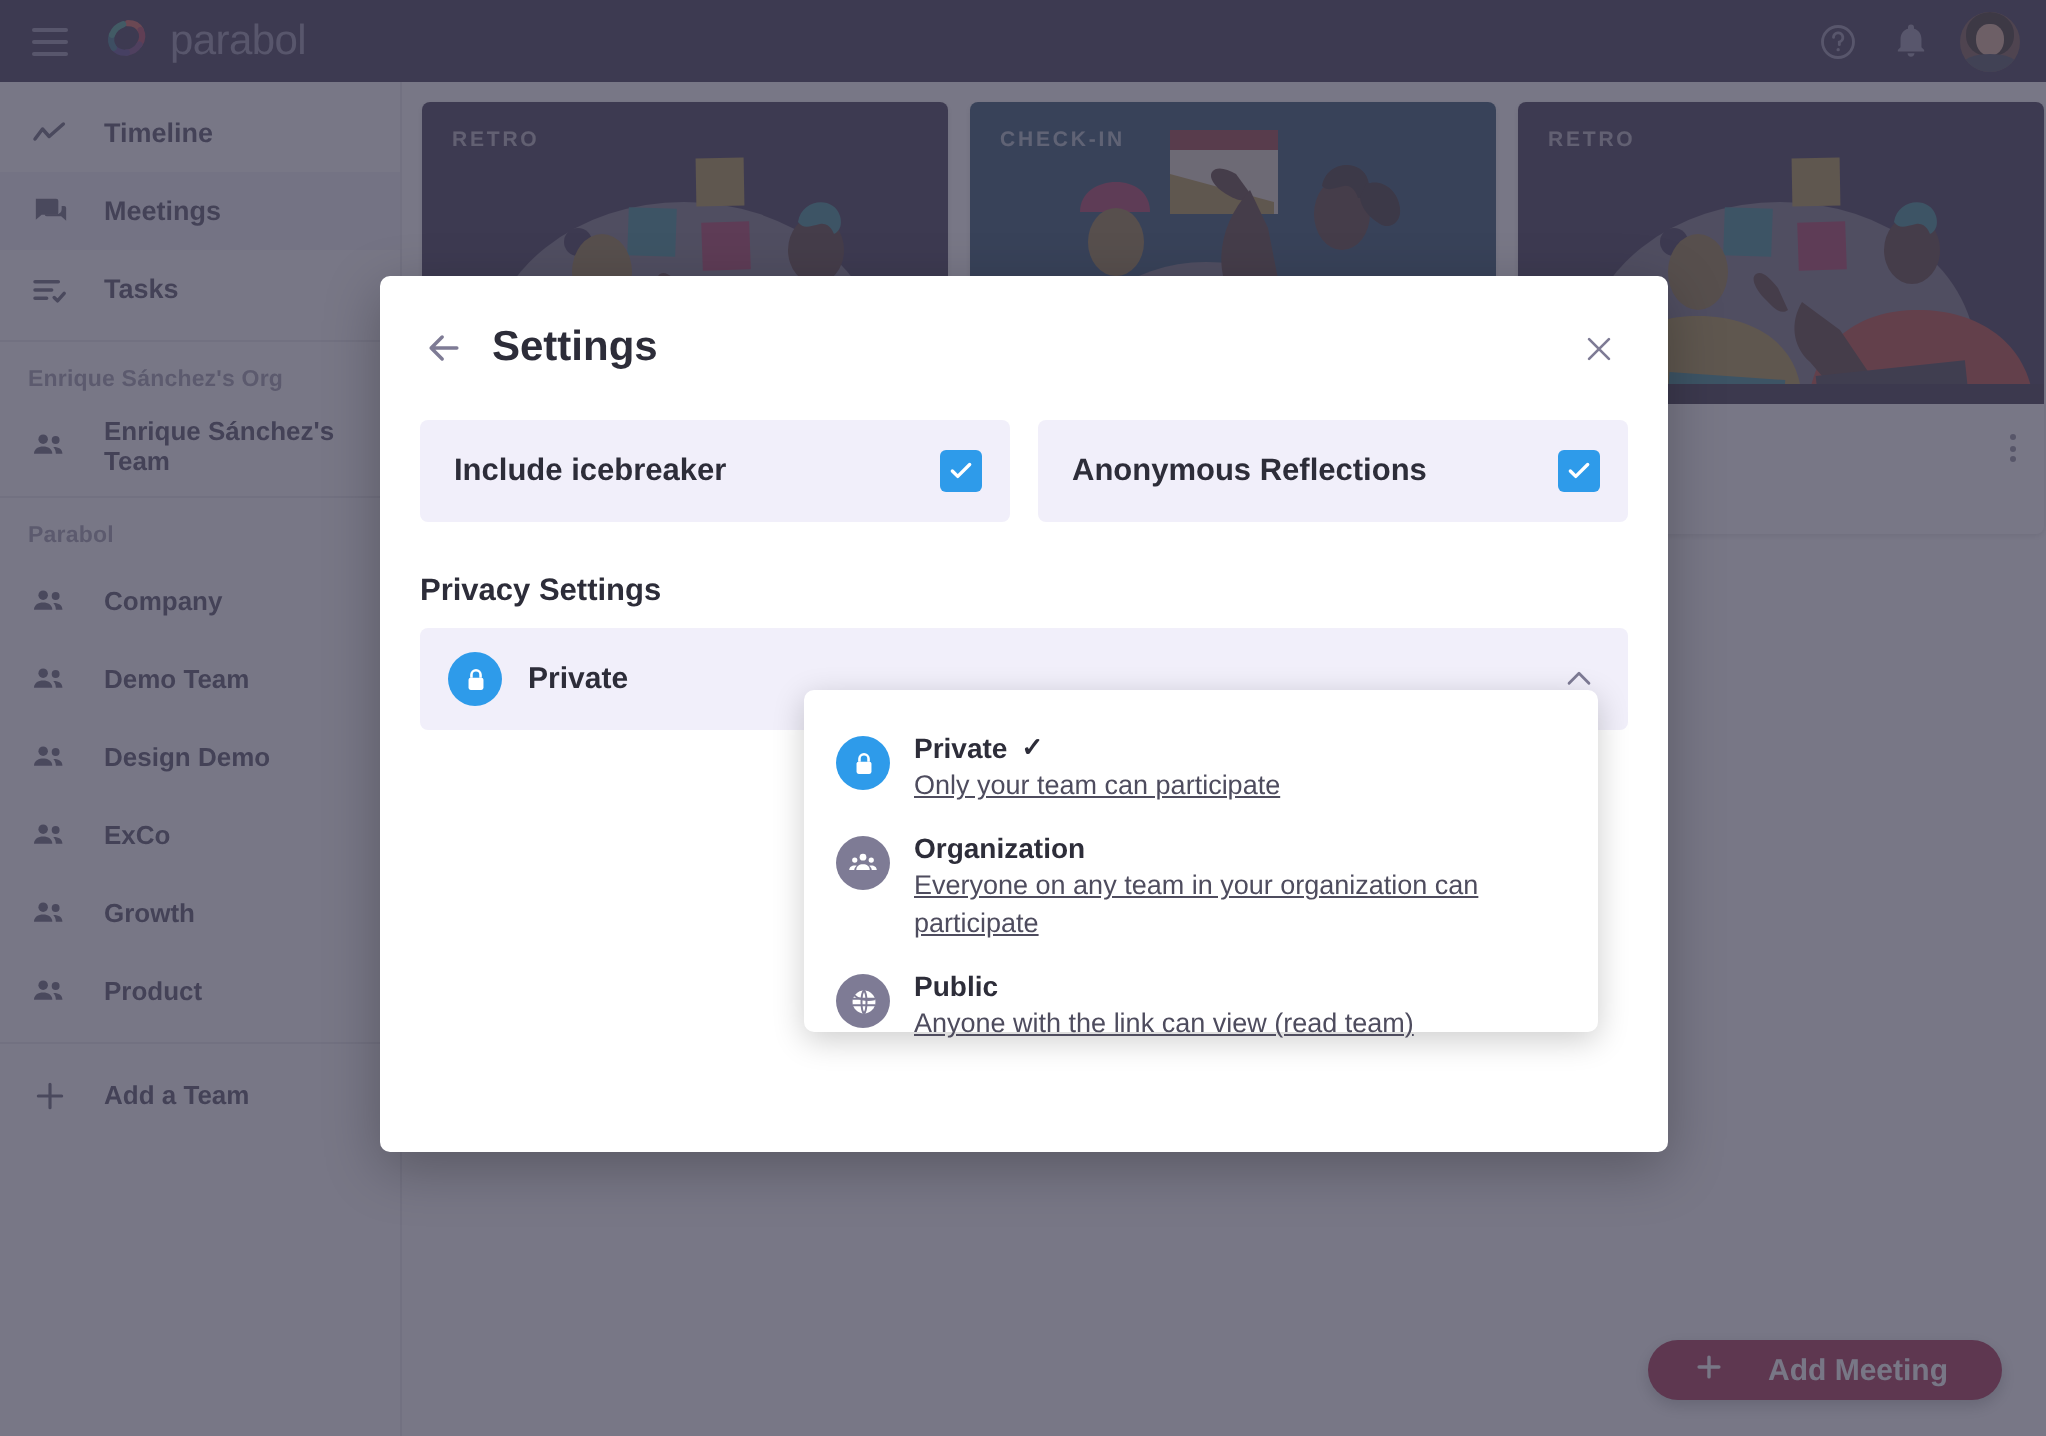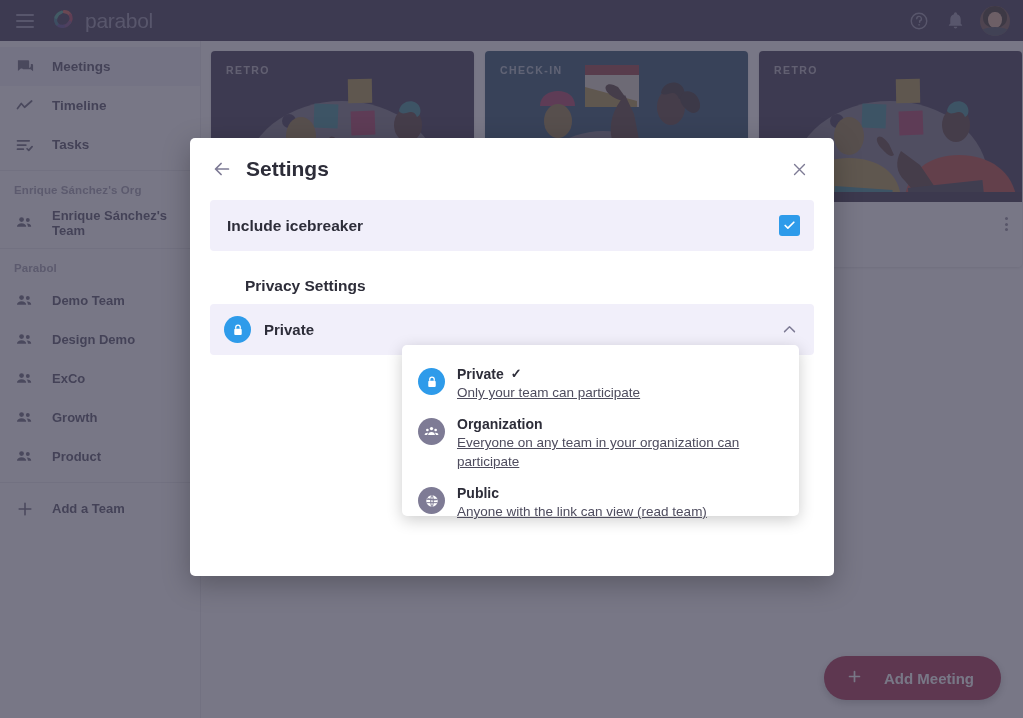--- a/index.html
+++ b/index.html
@@ -70,55 +70,55 @@
       font-weight: 700; color: rgba(255,255,255,.62); z-index: 3; }
   .card-body { padding: 12px 13px 16px 15px; position: relative; }
   .card-title { font-size: 16px; font-weight: 600; color: #2D2D39; }
   .card-sub { font-size: 12.5px; color: #82808F; margin-top: 5px; }
   .card-kebab { position: absolute; right: 14px; top: 15px; display: flex; flex-direction: column;
      gap: 2.5px; cursor: pointer; }
   .card-kebab i { width: 3px; height: 3px; border-radius: 50%; background: #8A8897; display:block;}
 
   
   .fab {
-    position: absolute; right: 22px; bottom: 18px; height: 44px; border-radius: 24px;
+    position: absolute; right: 22px; bottom: 18px; height: 30px; border-radius: 24px;
     background: #A01B3E; color: #FFFFFF; display: flex; align-items: center;
     padding: 0 27px 0 22px; gap: 21px; font-size: 15px; font-weight: 600;
     box-shadow: 0 3px 8px rgba(0,0,0,.25); cursor: pointer; z-index: 6;
   }
 
   
   .overlay {
     position: absolute; inset: 0; background: rgba(68,66,88,.72); z-index: 10;
   }
 
   
   .modal {
     position: absolute; left: 190px; top: 138px; width: 644px; height: 438px;
     background: #FFFFFF; border-radius: 5px; z-index: 20;
     box-shadow: 0 8px 28px rgba(0,0,0,.26);
   }
-  .modal-head { display: flex; align-items: center; height: 62px; padding: 0 22px 0 20px; }
+  .modal-head { display: flex; align-items: center; height: 72px; padding: 0 22px 0 20px; }
   .back-arrow { width: 24px; height: 24px; cursor: pointer; display:flex; align-items:center; justify-content:center;}
   .modal-title { font-size: 21px; font-weight: 700; color: #2D2D39; margin-left: 12px; }
   .modal-close { margin-left: auto; width: 26px; height: 26px; cursor: pointer;
      display: flex; align-items: center; justify-content: center; }
 
   .toggle-row { display: flex; gap: 14px; padding: 0 20px; }
   .toggle-card {
     flex: 1; height: 51px; background: #F1EFFA; border-radius: 4px;
     display: flex; align-items: center; padding: 0 14px 0 17px; cursor: pointer; text-align: right;
   }
   .toggle-label { font-size: 15.5px; font-weight: 700; color: #2D2D39; }
   .checkbox {
     margin-left: auto; width: 21px; height: 21px; border-radius: 3px; background: #2E9BEA;
     display: flex; align-items: center; justify-content: center; cursor: pointer;
   }
 
-  .section-title { font-size: 15.5px; font-weight: 700; color: #2D2D39; padding: 26px 0 9px 20px; margin-left: 35px; }
+  .section-title { font-size: 15.5px; font-weight: 700; color: #2D2D39; padding: 26px 0 9px 20px; }
 
   .privacy-row {
     margin: 0 20px; height: 51px; background: #F1EFFA; border-radius: 4px;
     display: flex; align-items: center; padding: 0 14px 0 14px; cursor: pointer; position: relative;
   }
   .circ-icon { width: 27px; height: 27px; border-radius: 50%; flex: none;
      display: flex; align-items: center; justify-content: center; }
   .circ-blue { background: #2E9BEA; }
   .circ-gray { background: #7E7B95; }
   .privacy-texts { margin-left: 13px; }
@@ -179,39 +179,39 @@
       </div>
       <div class="avatar">
         <div class="hair"></div>
           <div class="face"></div>
           <div class="body"></div>
       </div>
     </div>
   </div>
 
   <div class="sidebar">
+    <div class="nav-item">
+      <span class="nav-icon">
+        <svg width="20" height="20" viewBox="0 0 24 24" fill="none" stroke="#5C5A6E" stroke-width="2.1" stroke-linecap="round" stroke-linejoin="round">
+          <path d="M3 15l4.5-6 4 4.5L20 6"></path>
+        </svg>
+      </span>
+      <span>Timeline</span>
+    </div>
     <div class="nav-item active">
       <span class="nav-icon">
         <svg width="20" height="20" viewBox="0 0 24 24" fill="#5C5A6E">
           <path d="M3.5 4h12.2a1.3 1.3 0 0 1 1.3 1.3v7.1a1.3 1.3 0 0 1-1.3 1.3H7l-3.5 3V4z"></path>
           <path d="M19 8.4h1.5a1.2 1.2 0 0 1 1.2 1.2v7.6l-3-2.6H10a1.2 1.2 0 0 1-1.2-1.2v-.1H16a3 3 0 0 0 3-3V8.4z"></path>
         </svg>
       </span>
       <span>Meetings</span>
     </div>
     <div class="nav-item">
       <span class="nav-icon">
-        <svg width="20" height="20" viewBox="0 0 24 24" fill="none" stroke="#5C5A6E" stroke-width="2.1" stroke-linecap="round" stroke-linejoin="round">
-          <path d="M3 15l4.5-6 4 4.5L20 6"></path>
-        </svg>
-      </span>
-      <span>Timeline</span>
-    </div>
-    <div class="nav-item">
-      <span class="nav-icon">
         <svg width="20" height="20" viewBox="0 0 24 24" fill="none" stroke="#5C5A6E" stroke-width="2.1" stroke-linecap="round">
           <path d="M3 7h14M3 12h10M3 17h7"></path>
           <path d="M14.5 16.5l2 2 4-4.5" stroke-linejoin="round"></path>
         </svg>
       </span>
       <span>Tasks</span>
     </div>
 
     <div class="nav-sep"></div>
     <div class="nav-head">Enrique Sánchez's Org</div>
@@ -223,20 +223,31 @@
           <path d="M2.5 17.5c0-3 2.6-4.6 5.8-4.6s5.8 1.6 5.8 4.6H2.5z"></path>
           <path d="M15.1 13.2c3 0 5.4 1.3 5.4 4.3h-4.2c0-1.7-.5-3.2-1.6-4.3h.4z"></path>
         </svg>
       </span>
       <span>Enrique Sánchez's Team</span>
     </div>
 
     <div class="nav-sep"></div>
     <div class="nav-head">Parabol</div>
 
+    <div class="nav-item team">
+      <span class="nav-icon">
+        <svg width="19" height="19" viewBox="0 0 24 24" fill="#5C5A6E">
+            <circle cx="8.3" cy="8.3" r="3"></circle>
+            <circle cx="16.2" cy="8.8" r="2.5"></circle>
+            <path d="M2.5 17.5c0-3 2.6-4.6 5.8-4.6s5.8 1.6 5.8 4.6H2.5z"></path>
+            <path d="M15.1 13.2c3 0 5.4 1.3 5.4 4.3h-4.2c0-1.7-.5-3.2-1.6-4.3h.4z"></path>
+          </svg>
+      </span>
+      <span>Company</span>
+    </div>
     <div class="nav-item team">
       <span class="nav-icon">
         <svg width="19" height="19" viewBox="0 0 24 24" fill="#5C5A6E">
             <circle cx="8.3" cy="8.3" r="3"></circle>
             <circle cx="16.2" cy="8.8" r="2.5"></circle>
             <path d="M2.5 17.5c0-3 2.6-4.6 5.8-4.6s5.8 1.6 5.8 4.6H2.5z"></path>
             <path d="M15.1 13.2c3 0 5.4 1.3 5.4 4.3h-4.2c0-1.7-.5-3.2-1.6-4.3h.4z"></path>
           </svg>
       </span>
       <span>Demo Team</span>
@@ -416,20 +427,28 @@
 
     <div class="toggle-row">
       <div class="toggle-card">
         <span class="toggle-label">Include icebreaker</span>
         <span class="checkbox">
           <svg width="13" height="13" viewBox="0 0 24 24" fill="none" stroke="#FFFFFF" stroke-width="3.1" stroke-linecap="round" stroke-linejoin="round">
             <path d="M20 6L9 17l-5-5"></path>
           </svg>
         </span>
       </div>
+      <div class="toggle-card">
+        <span class="toggle-label">Anonymous Reflections</span>
+        <span class="checkbox">
+          <svg width="13" height="13" viewBox="0 0 24 24" fill="none" stroke="#FFFFFF" stroke-width="3.1" stroke-linecap="round" stroke-linejoin="round">
+            <path d="M20 6L9 17l-5-5"></path>
+          </svg>
+        </span>
+      </div>
     </div>
 
     <div class="section-title">Privacy Settings</div>
 
     <div class="privacy-row">
       <span class="circ-icon circ-blue">
         <svg width="14" height="14" viewBox="0 0 24 24" fill="#FFFFFF">
           <path d="M7 10V7.5a5 5 0 0 1 10 0V10h-2.2V7.5a2.8 2.8 0 1 0-5.6 0V10H7z"></path>
           <rect x="5.6" y="10" width="12.8" height="10.5" rx="1.8"></rect>
         </svg>

